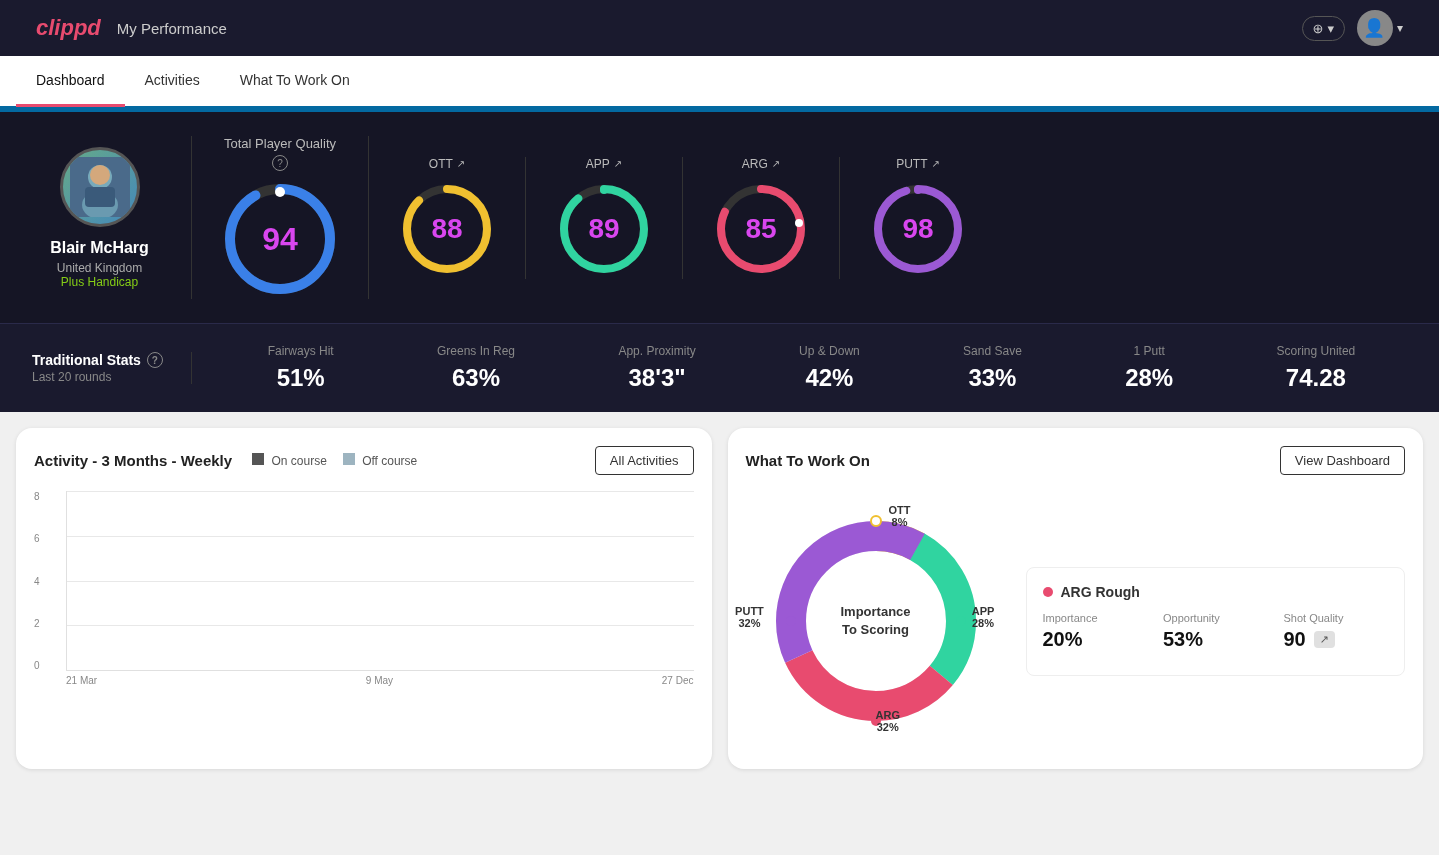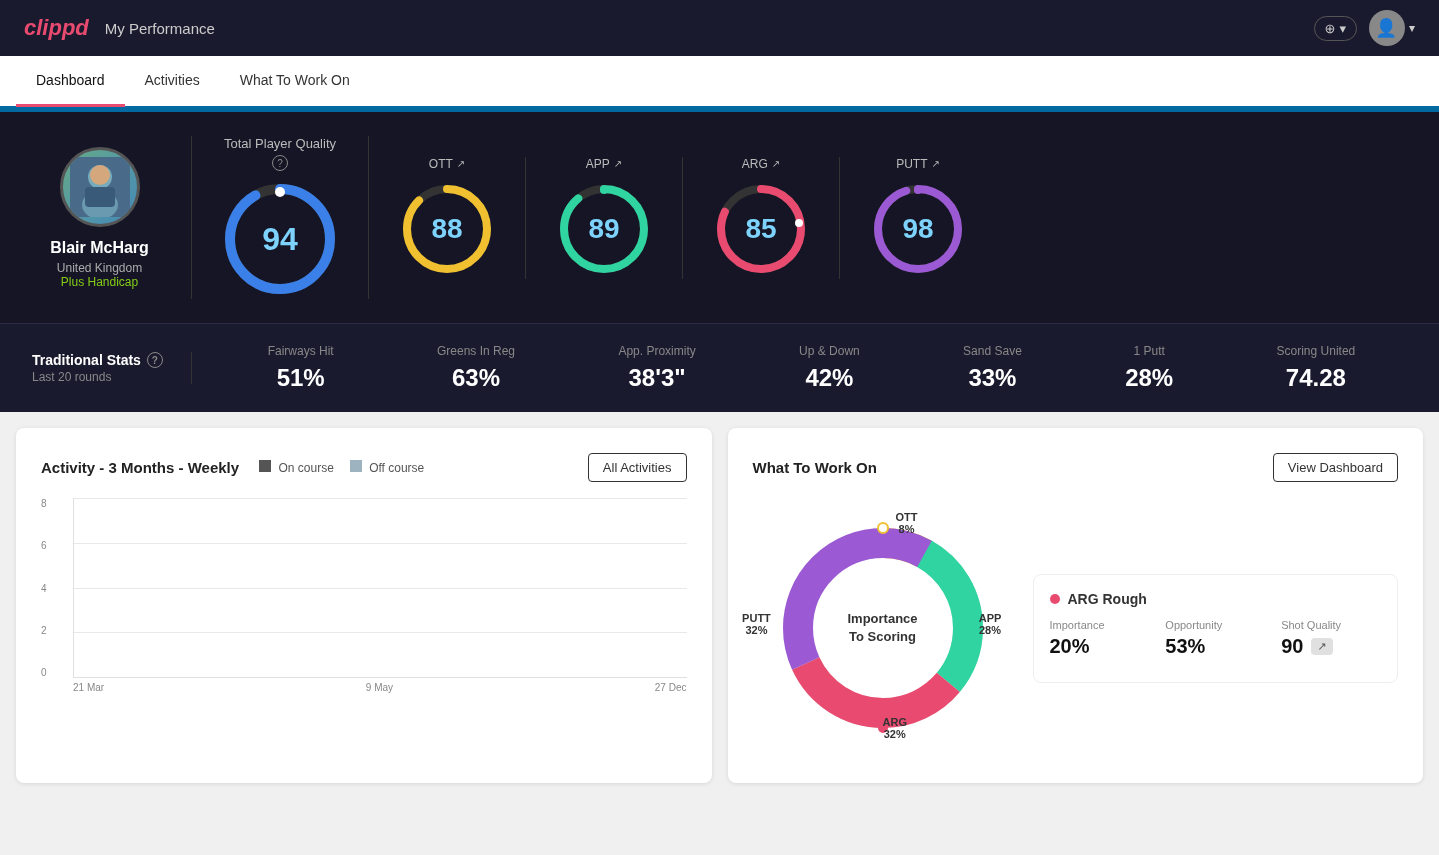--- a/index.html
+++ b/index.html
@@ -4,21 +4,21 @@
   <style>
     * { box-sizing: border-box; margin: 0; padding: 0; }
     body { font-family: -apple-system, BlinkMacSystemFont, 'Segoe UI', sans-serif; background: #f0f0f0; color: #fff; }
 
     
     .header {
       background: #1a1a2e;
       display: flex;
       align-items: center;
       justify-content: space-between;
-      padding: 0 24px;
+      padding: 0 36px;
       height: 56px;
     }
     .header-left { display: flex; align-items: center; gap: 16px; }
     .logo { color: #e84b6f; font-size: 22px; font-weight: bold; font-style: italic; }
     .header-title { color: #ccc; font-size: 15px; }
     .header-right { display: flex; align-items: center; gap: 12px; }
     .header-icon-btn {
       background: none; border: 1px solid #555; border-radius: 20px;
       color: #ccc; padding: 4px 10px; cursor: pointer; display: flex; align-items: center; gap: 4px; font-size: 13px;
     }
@@ -100,21 +100,21 @@
       font-size: 13px; color: #bbb; margin-bottom: 8px; text-align: center;
       display: flex; align-items: center; gap: 4px; flex-direction: column;
     }
     .trend-arrow { font-size: 10px; }
 
     
     .ring-container { position: relative; width: 100px; height: 100px; }
     .ring-container.large { width: 120px; height: 120px; }
     .ring-number {
       position: absolute; top: 50%; left: 50%; transform: translate(-50%, -50%);
-      font-size: 28px; font-weight: bold; color: #7dd3fc;
+      font-size: 28px; font-weight: bold; color: #d946ef;
     }
     .ring-number.large { font-size: 32px; }
 
     
     .stats-row {
       background: #1a1a2e;
       padding: 20px 32px;
       display: flex;
       align-items: center;
       border-top: 1px solid #2a2a4a;
@@ -136,22 +136,22 @@
 
     
     .bottom-panels {
       display: flex;
       gap: 16px;
       padding: 16px;
       background: #f0f0f0;
     }
     .panel {
       background: #fff;
-      border-radius: 8px;
-      padding: 25px;
+      border-radius: 16px;
+      padding: 18px;
       flex: 1;
       color: #333;
       box-shadow: 0 1px 4px rgba(0,0,0,0.1);
     }
     .panel-header {
       display: flex;
       justify-content: space-between;
       align-items: center;
       margin-bottom: 16px;
     }

